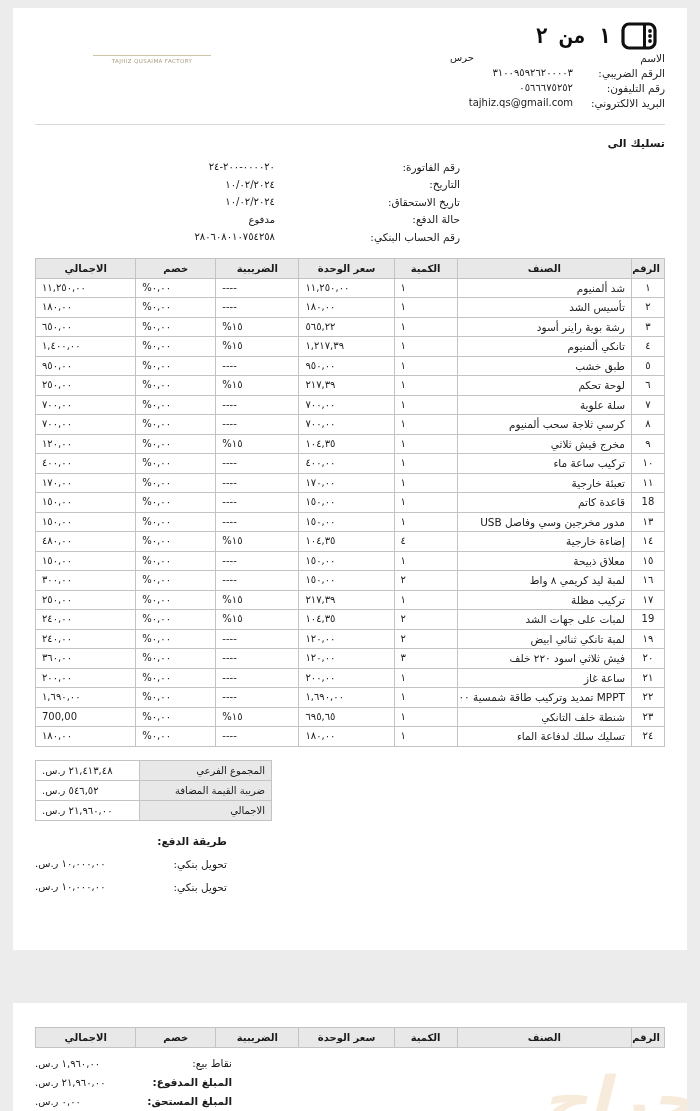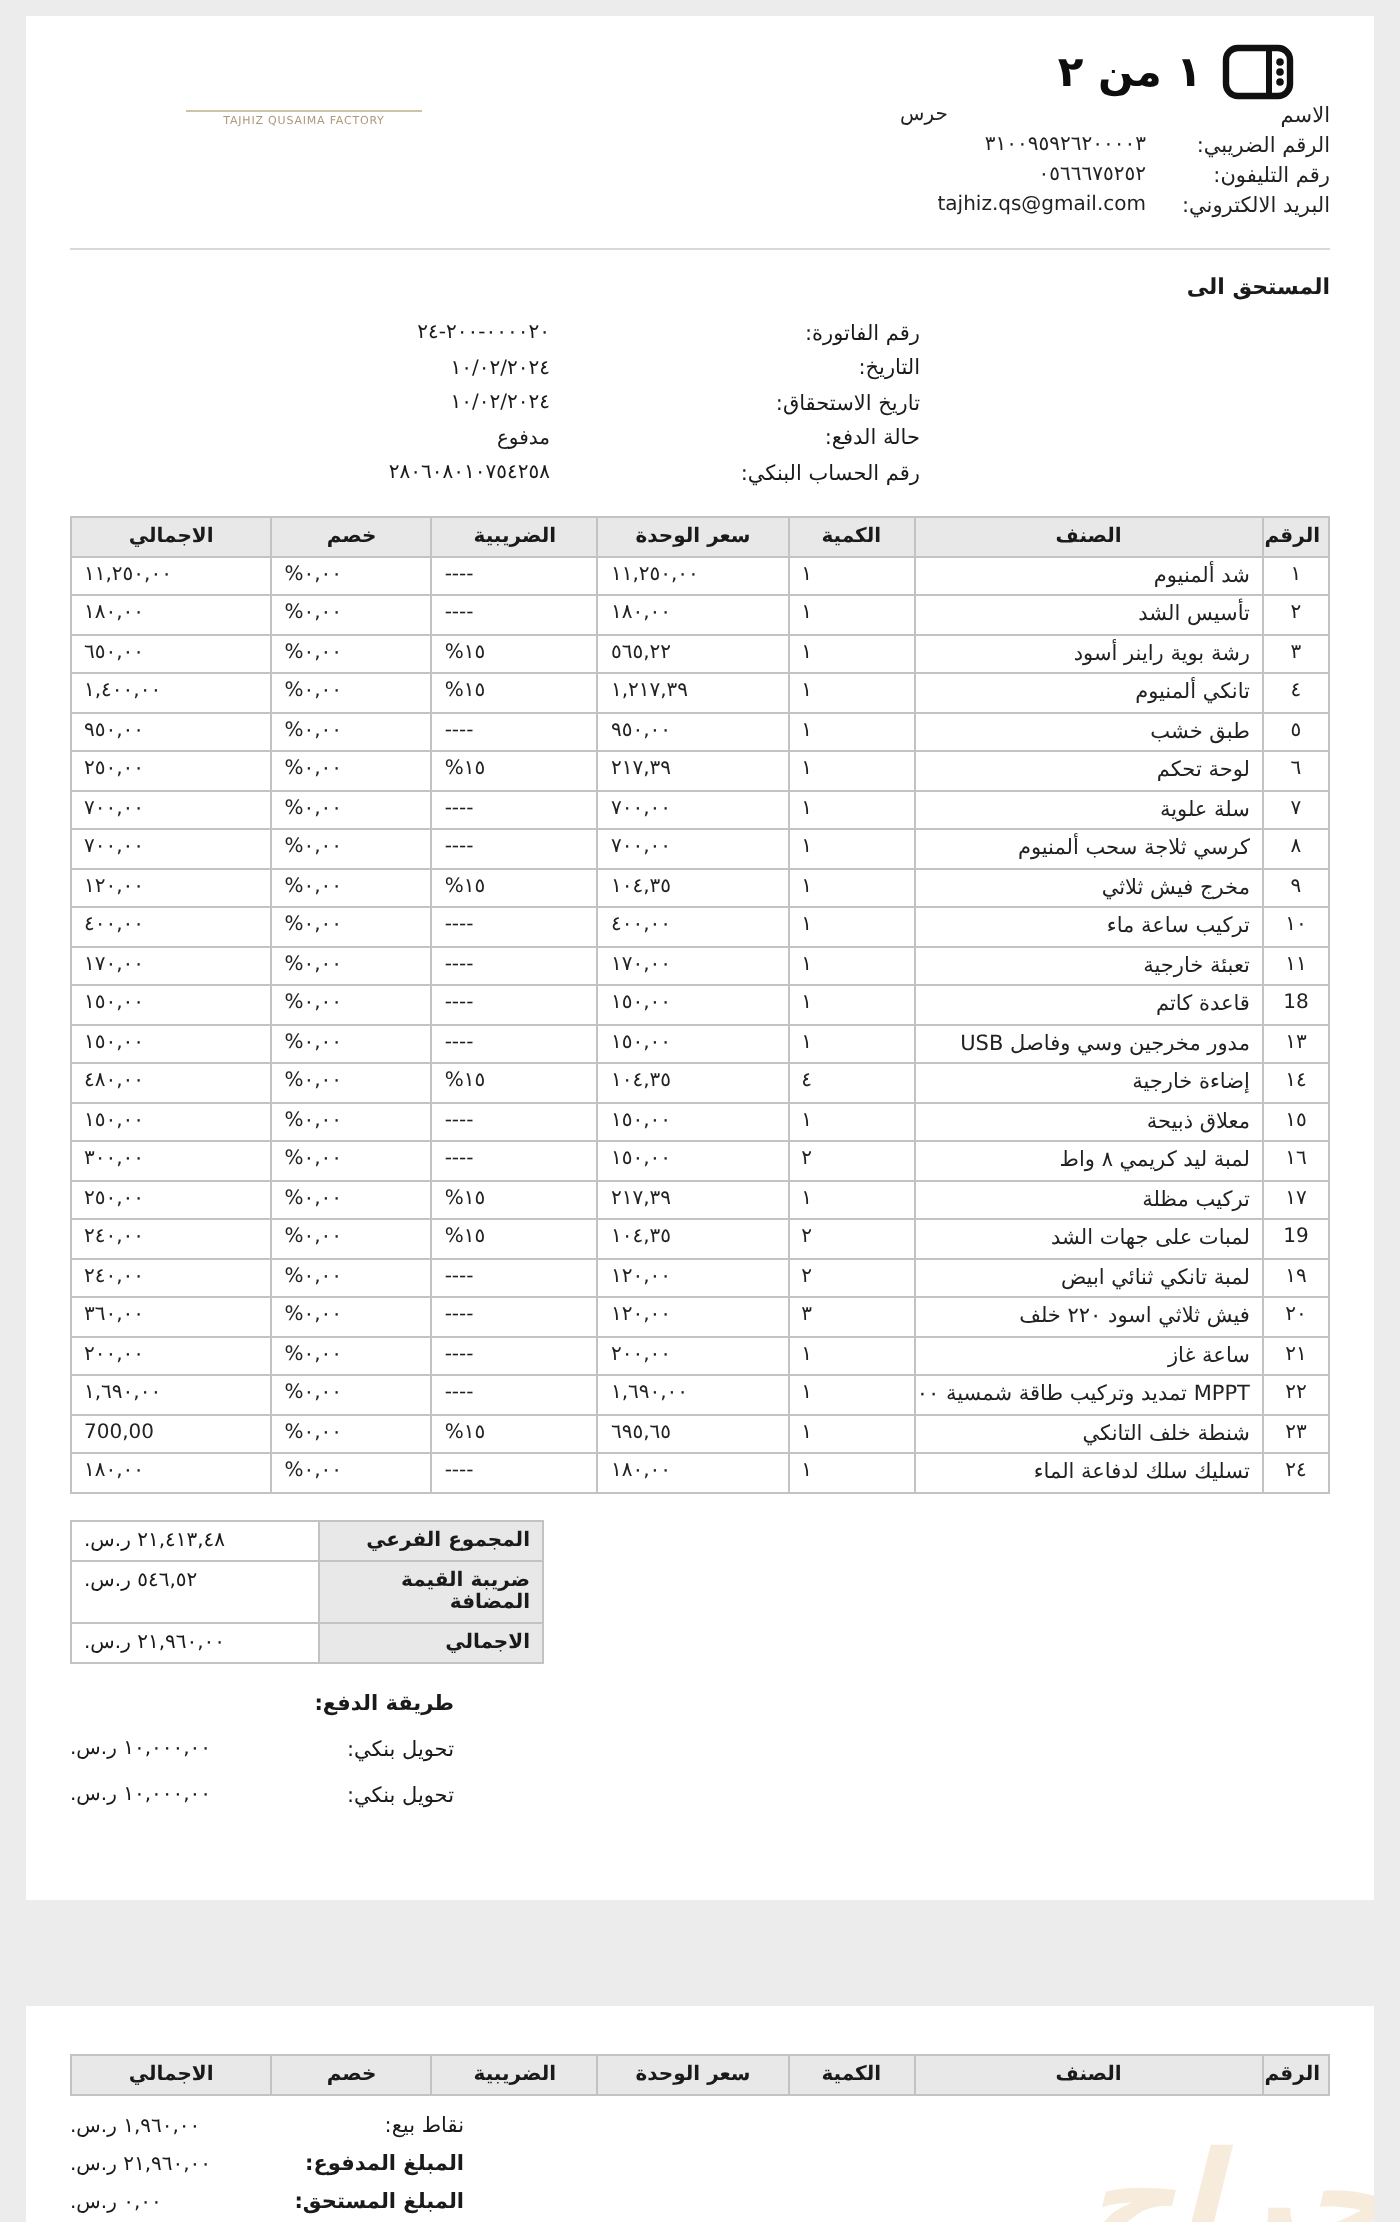--- a/index.html
+++ b/index.html
@@ -8,21 +8,21 @@
     background:#ececec;
     font-family:"DejaVu Sans","Liberation Sans",sans-serif;
     color:#1a1a1a;
     -webkit-font-smoothing:antialiased;
   }
   .page{background:#ffffff;margin:0 13px;box-sizing:border-box;}
   .page1{margin-top:8px;padding:14px 22px 18px;min-height:942px;}
   .page2{margin-top:53px;height:108px;padding:12px 22px 0;position:relative;overflow:hidden;}
 
   
-  .indicator{display:flex;direction:ltr;justify-content:flex-end;align-items:center;gap:10px;margin-right:18px;}
+  .indicator{display:flex;direction:ltr;justify-content:flex-end;align-items:center;gap:10px;margin-right:8px;font-family:Liberation Mono, monospace;}
   .indicator-text{font-size:21px;font-weight:bold;color:#0e0e0e;}
   .indicator-icon{display:inline-flex;}
 
   
   .head-row{display:flex;justify-content:space-between;align-items:flex-start;margin-top:2px;}
   .logo{margin-left:58px;width:118px;}
   .logo-top{display:flex;align-items:center;justify-content:flex-end;gap:5px;}
   .logo-words{text-align:right;color:#b39a68;font-weight:bold;font-size:10.5px;line-height:11px;}
   .logo-caption{font-size:5.5px;color:#a89a7d;letter-spacing:.4px;text-align:center;border-top:1px solid #cfc3a8;margin-top:3px;padding-top:2px;white-space:nowrap;}
   .company-info{width:215px;}
@@ -47,21 +47,21 @@
   .items td{font-size:10px;line-height:12.5px;padding:3px 6px;white-space:nowrap;color:#222;}
   .w0{width:33px;} .w1{width:174px;} .w2{width:63px;} .w3{width:95px;} .w4{width:83px;} .w5{width:80px;} .w6{width:100px;}
   td.c0{text-align:center;direction:rtl;}
   td.c1{direction:rtl;text-align:right;font-size:10.5px;}
   td.c2,td.c3,td.c4,td.c5,td.c6{direction:ltr;text-align:left;}
 
   
   .summary-box{width:235px;border:1px solid #c3c3c3;margin-top:13px;}
   .summary-box .kv-row{display:flex;direction:rtl;border-bottom:1px solid #c3c3c3;}
   .summary-box .kv-row:last-child{border-bottom:none;}
-  .summary-box .kv-label{width:112px;background:#e8e8e8;font-weight:bold;font-size:10px;padding:4px 6px;box-sizing:border-box;text-align:right;border-left:1px solid #c3c3c3;flex-shrink:0;}
+  .summary-box .kv-label{width:132px;background:#e8e8e8;font-weight:normal;font-size:10px;padding:4px 6px;box-sizing:border-box;text-align:right;border-left:1px solid #c3c3c3;flex-shrink:0;}
   .summary-box .kv-value{flex:1;font-size:10px;padding:4px 6px;text-align:left;direction:rtl;}
 
   
   .payment{width:192px;margin-top:14px;}
   .payment-title{text-align:right;font-weight:bold;font-size:10.5px;direction:rtl;}
   .payment .kv-row{display:flex;direction:rtl;justify-content:space-between;margin-top:11px;}
   .payment .kv-label{font-size:10.5px;}
   .payment .kv-value{font-size:10px;text-align:left;direction:rtl;}
 
   
@@ -114,21 +114,21 @@
         </div>
         <div class="kv-row">
           <span class="kv-label">البريد الالكتروني:</span>
           <span class="kv-value">tajhiz.qs@gmail.com</span>
         </div>
       </div>
   </div>
 
   <hr class="divider">
 
-  <div class="bill-to">المستحق الى</div>
+  <div class="bill-to">تسليك الى</div>
 
   <div class="invoice-meta">
       <div class="kv-row">
         <span class="kv-label">رقم الفاتورة:</span>
         <span class="kv-value ltr">٠٠٠٠٢٠-٢٠٠-٢٤</span>
       </div>
       <div class="kv-row">
         <span class="kv-label">التاريخ:</span>
         <span class="kv-value">١٠/٠٢/٢٠٢٤</span>
       </div>

